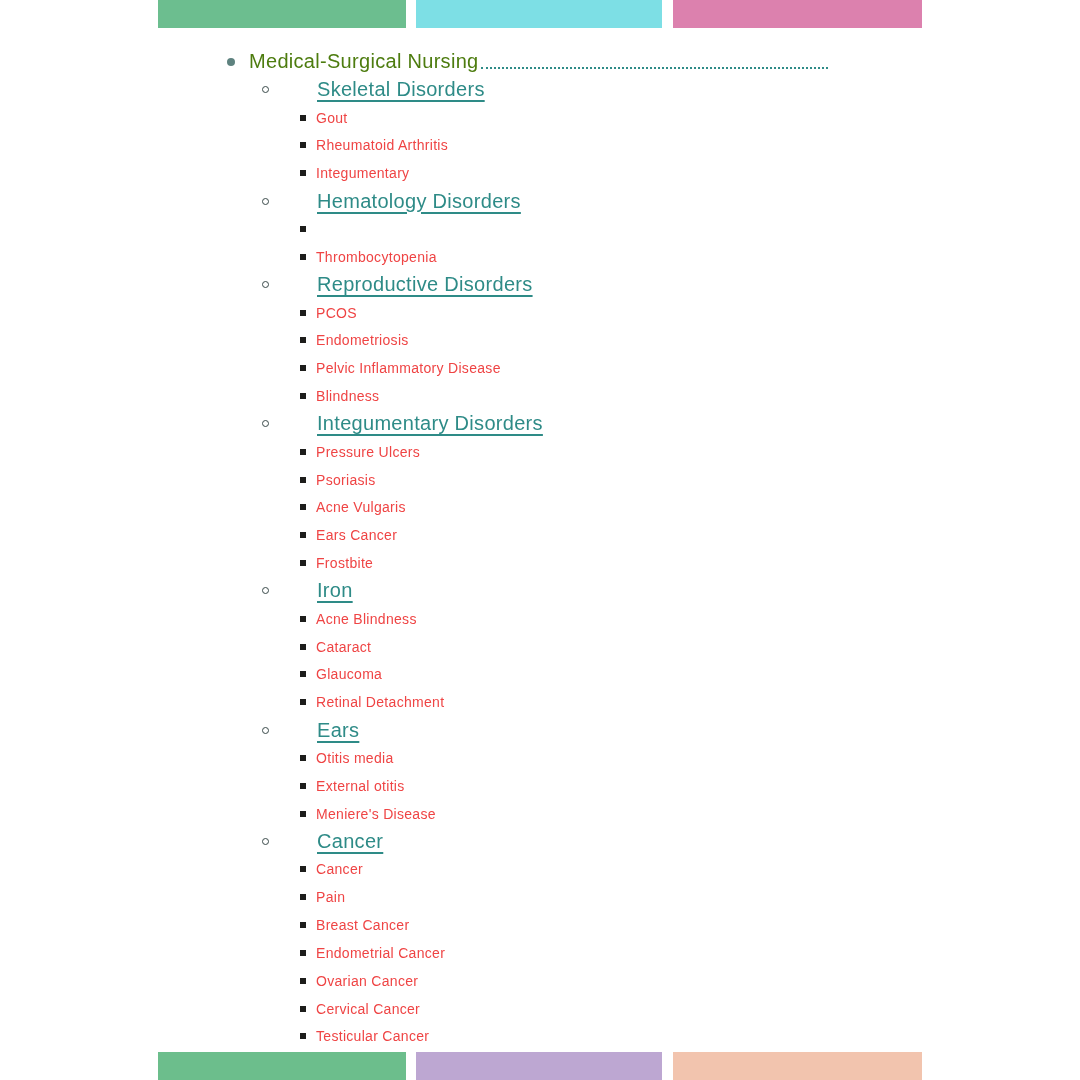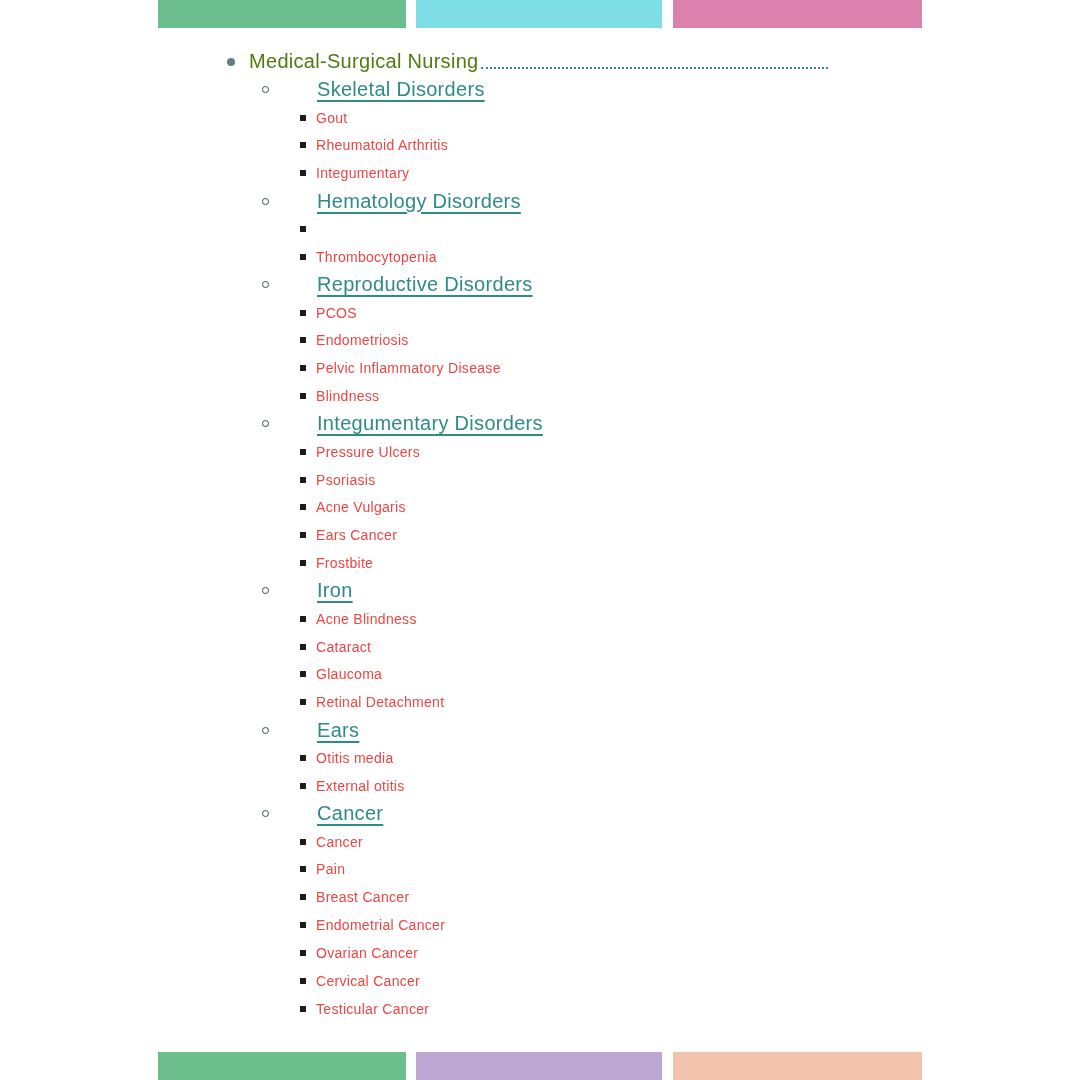--- a/index.html
+++ b/index.html
@@ -192,20 +192,24 @@
   <div class="row l3">
     <span class="b3"></span>
     <span class="item-label">Otitis media</span>
   </div>
 
   <div class="row l3">
     <span class="b3"></span>
     <span class="item-label">External otitis</span>
   </div>
 
+  <div class="row l3">
+    <span class="b3"></span>
+    <span class="item-label">Meniere's Disease</span>
+  </div>
 </div>
   </div>
 
   <div class="section">
     <div class="row l2">
       <span class="b2"></span>
       <a class="heading">Cancer</a>
     </div>
     <div class="items">
   <div class="row l3">

